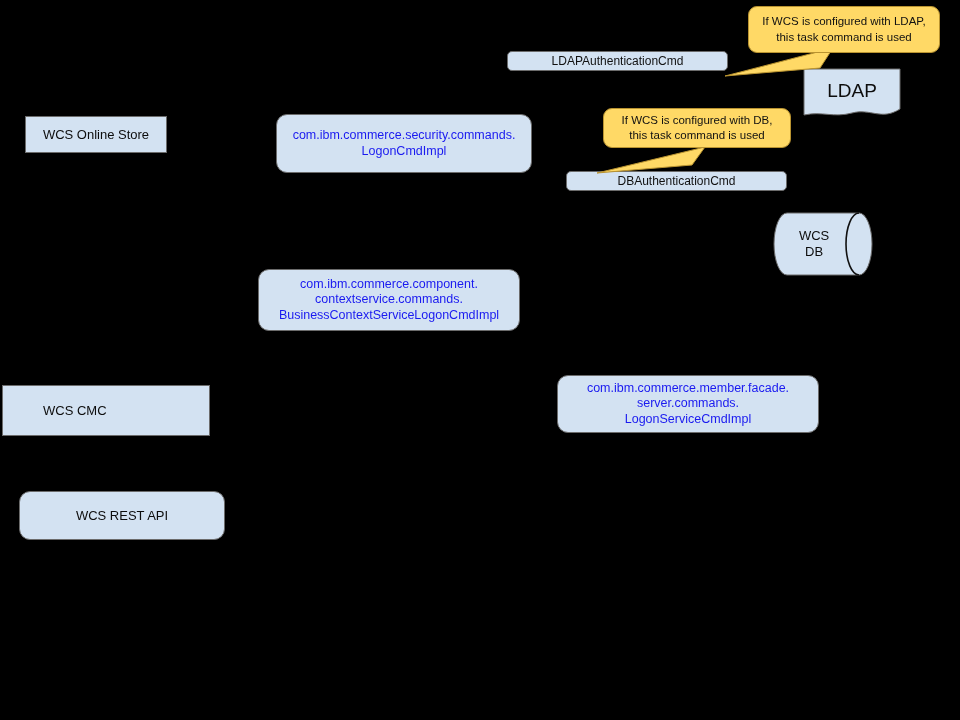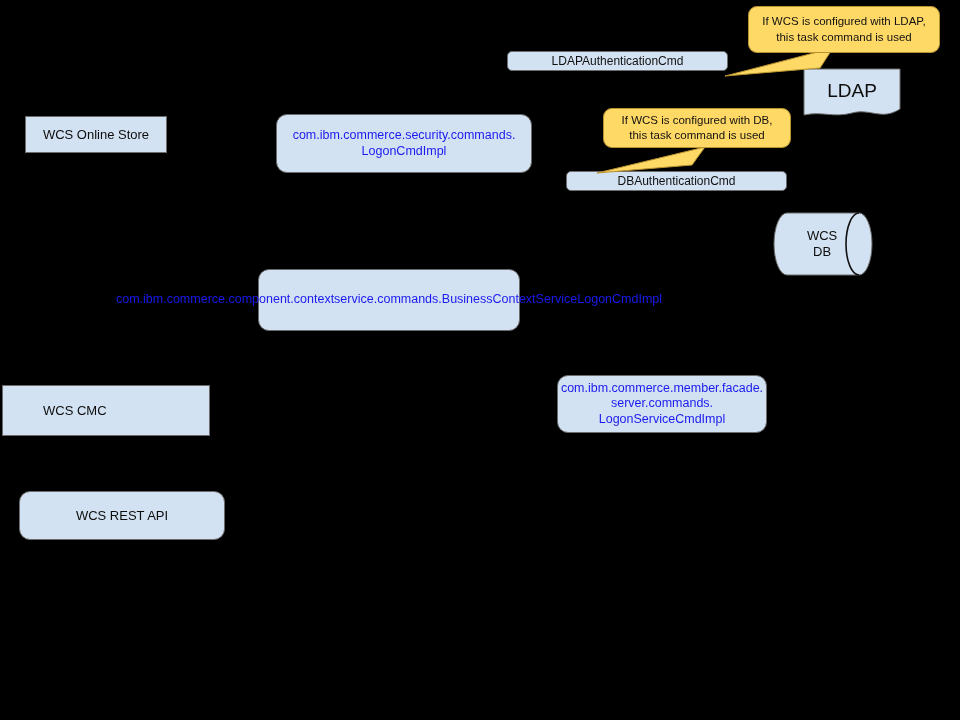--- a/index.html
+++ b/index.html
@@ -99,21 +99,20 @@
     position: absolute;
     left: 0;
     width: 74%;
     top: 50%;
     transform: translateY(-50%);
     text-align: center;
     font-size: 13px;
     line-height: 1.25;
     color: #0d0d0d;
     pointer-events: none;
-    padding-left: 8px;
   }
 </style>
 </head>
 <body>
 
 <div id="canvas">
 
   <div class="node actor" style="left:25px; top:116px; width:142px; height:37px;">
     <span>WCS Online Store</span>
   </div>
@@ -125,27 +124,27 @@
 
   <div class="node actor rounded" style="left:19px; top:491px; width:206px; height:49px;">
     <span>WCS REST API</span>
   </div>
 
   <div class="node cmdclass rounded" style="left:276px; top:114px; width:256px; height:59px; flex-direction:column;">
     <span>com.ibm.commerce.security.commands.</span>
     <span>LogonCmdImpl</span>
   </div>
 
-  <div class="node cmdclass rounded" style="left:258px; top:269px; width:262px; height:62px; flex-direction:row;">
+  <div class="node cmdclass rounded" style="left:258px; top:269px; width:262px; height:62px; flex-direction:column;">
     <span>com.ibm.commerce.component.</span>
     <span>contextservice.commands.</span>
     <span>BusinessContextServiceLogonCmdImpl</span>
   </div>
 
-  <div class="node cmdclass rounded" style="left:557px; top:375px; width:210px; height:58px; flex-direction:column;">
+  <div class="node cmdclass rounded" style="left:557px; top:375px; width:262px; height:58px; flex-direction:column;">
     <span>com.ibm.commerce.member.facade.</span>
     <span>server.commands.</span>
     <span>LogonServiceCmdImpl</span>
   </div>
 
   <div class="node cmdbar pill" style="left:507px; top:51px; width:221px; height:20px;">
     <span>LDAPAuthenticationCmd</span>
   </div>
 
   <div class="node cmdbar pill" style="left:566px; top:171px; width:221px; height:20px;">

